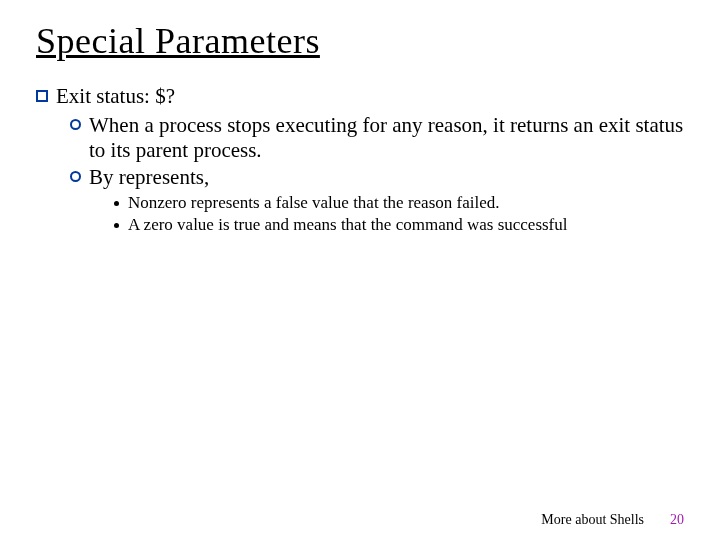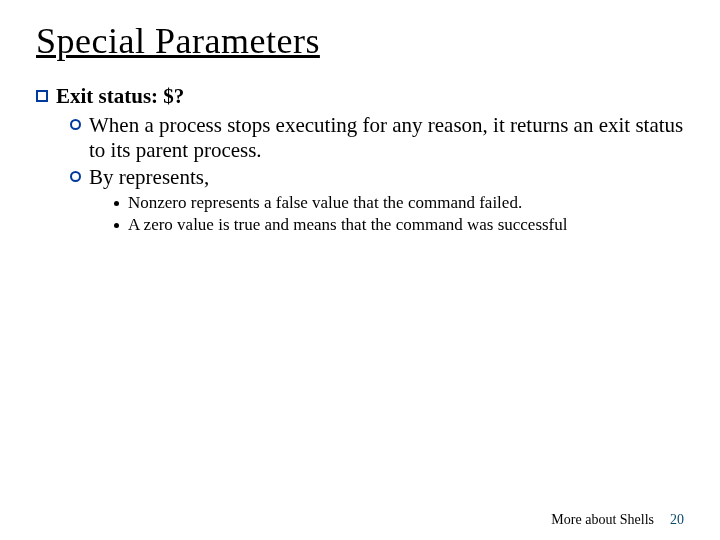--- a/index.html
+++ b/index.html
@@ -38,29 +38,29 @@
     margin-top:6px;margin-right:8px;
     box-sizing:border-box;
   }
   .dot-bullet{
     flex:0 0 auto;
     width:5px;height:5px;
     background:#000;border-radius:50%;
     margin-top:8px;margin-right:9px;
   }
   .txt{flex:1 1 auto}
-  .l1 .txt{font-weight:bold}
+  .l1 .txt{font-weight:normal}
   .footer-wrap{
     position:absolute;left:0;right:0;bottom:12px;
     display:flex;justify-content:flex-end;align-items:baseline;
-    padding-right:36px;gap:16px;
+    padding-right:36px;gap:26px;
     font-size:14px;
   }
   .footer-wrap .ftxt{color:#000}
-  .footer-wrap .pnum{color:#0c4a6e}
+  .footer-wrap .pnum{color:#a21caf}
 </style>
 </head>
 <body>
 
 <div class="title">Special Parameters</div>
 
 <div class="content">
   <div class="l1">
     <span class="sq-bullet"></span>
     <span class="txt">Exit status: $?</span>
@@ -70,21 +70,21 @@
     <span class="ci-bullet"></span>
     <span class="txt">When a process stops executing for any reason, it returns an exit status to its parent process.</span>
   </div>
 
   <div class="l2">
     <span class="ci-bullet"></span>
     <span class="txt">By represents,</span>
   </div>
   <div class="l3">
     <span class="dot-bullet"></span>
-    <span class="txt">Nonzero represents a false value that the command failed.</span>
+    <span class="txt">Nonzero represents a false value that the reason failed.</span>
   </div>
   <div class="l3">
     <span class="dot-bullet"></span>
     <span class="txt">A zero value is true and means that the command was successful</span>
   </div>
 
 </div>
 
 <div class="footer-wrap">
   <span class="ftxt">More about Shells</span>

